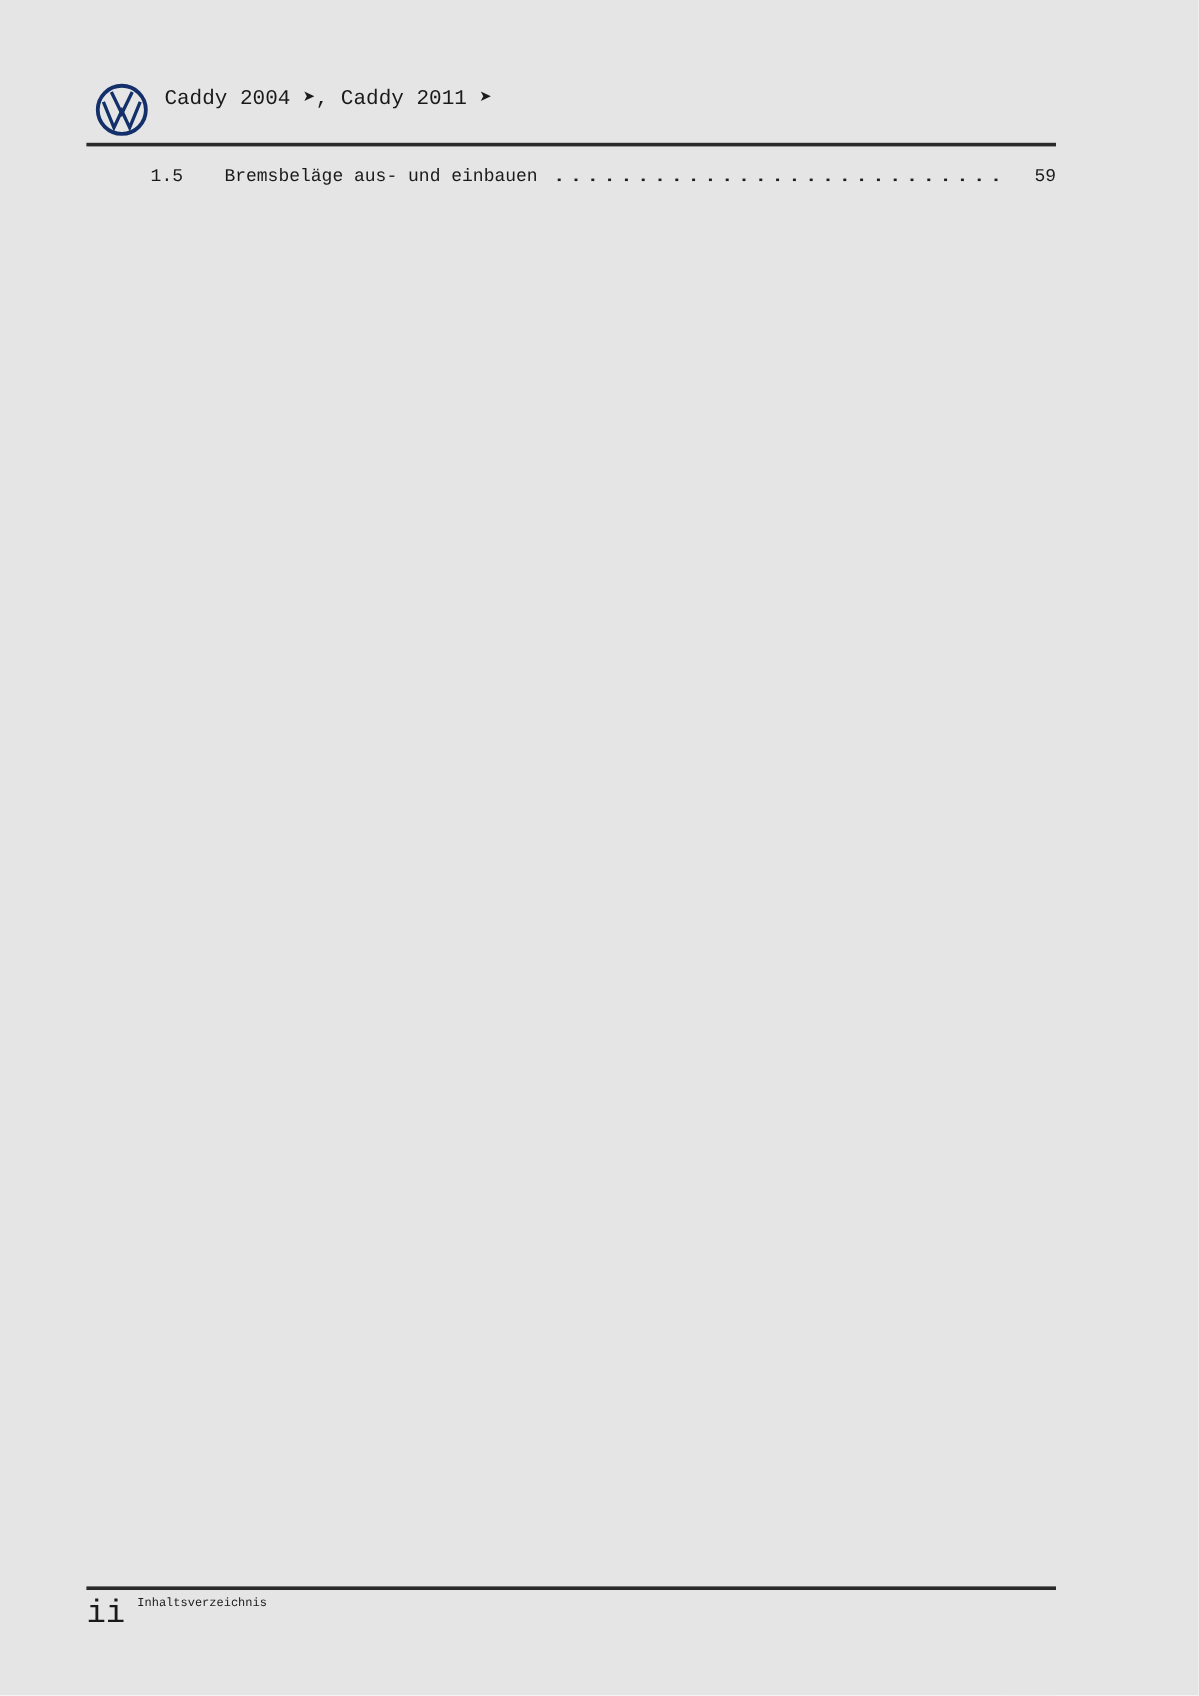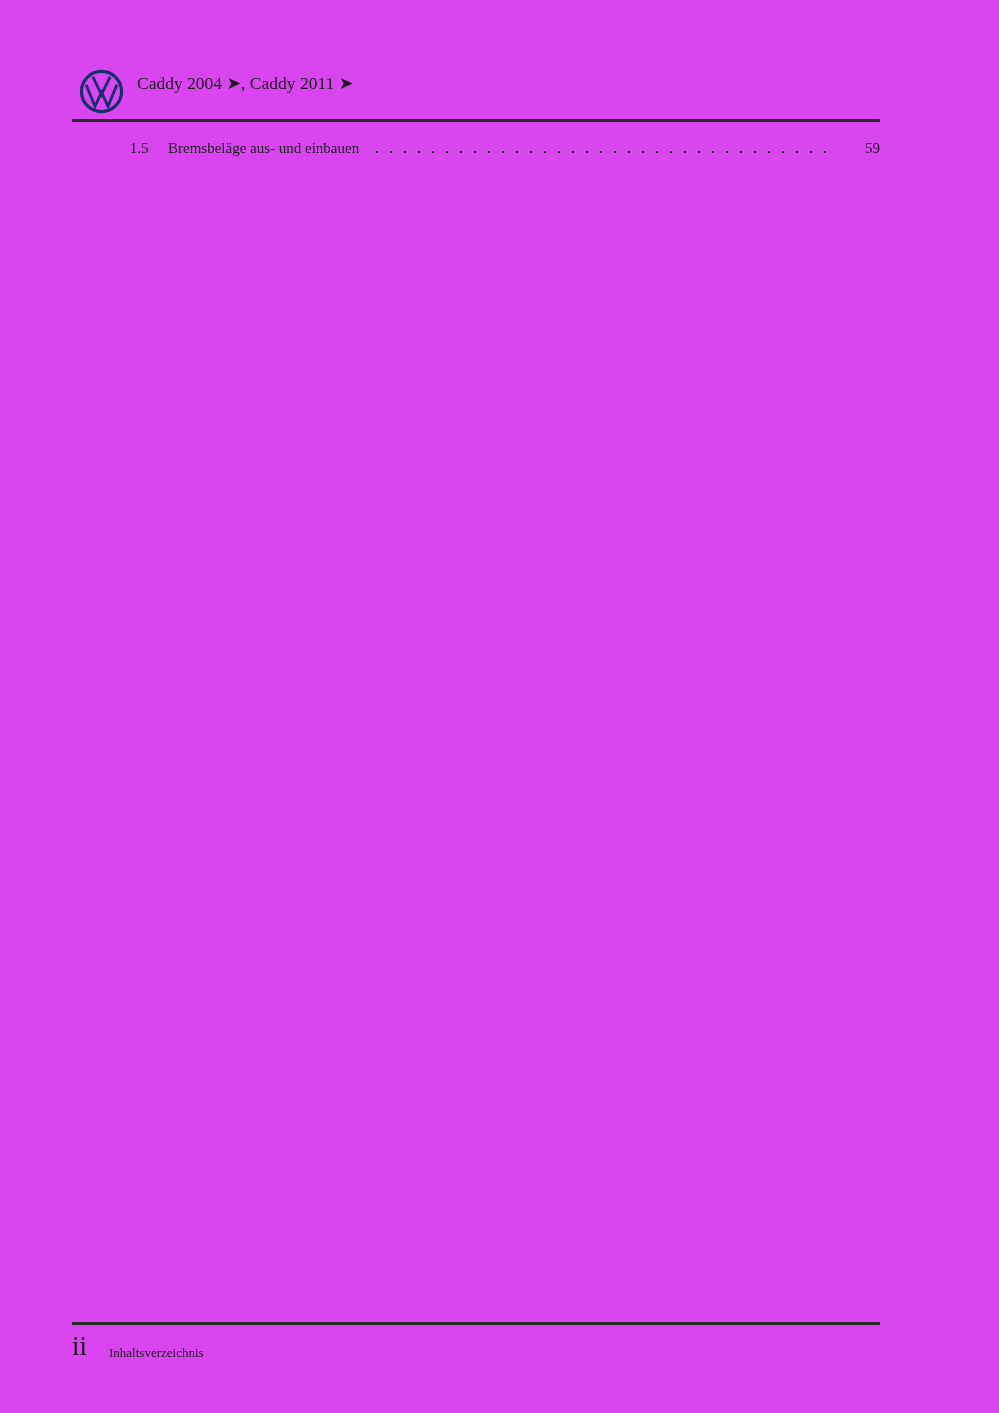--- a/index.html
+++ b/index.html
@@ -1,20 +1,20 @@
 <!DOCTYPE html>
 <html><head>
 <meta charset="utf-8">
 <style>
   html,body{margin:0;padding:0;background:#ffffff;}
   .page{
     position:relative;
     width:999px;height:1413px;
-    background:#d946ef;
-    font-family:Liberation Serif, serif;
+    background:#e5e5e5;
+    font-family:Liberation Mono, monospace;
     color:#1a1a1a;
     overflow:hidden;
   }
   
   .hdr{position:absolute;top:0;left:0;width:999px;height:122px;}
   .logo{position:absolute;left:79px;top:69px;width:45px;height:45px;color:#14306b;}
   .hdr-text{position:absolute;left:137px;top:72px;font-size:17.5px;line-height:22px;}
   .rule{position:absolute;left:72px;width:808px;height:3px;background:#2a2a2a;}
   .rule-top{top:119px;}
   
@@ -22,36 +22,36 @@
     position:absolute;top:124px;left:72px;width:808px;
     padding-top:14px;
   }
   .toc-row{
     display:flex;align-items:baseline;
     font-size:15px;line-height:20.5px;
     padding-left:38px;
     white-space:nowrap;
   }
   .toc-row .num{flex:none;width:58px;text-align:center;}
-  .toc-row .title{flex:0 1 auto;}
+  .toc-row .title{flex:0 1 auto;margin-left:19px;}
   .toc-row .leader{
     flex:1 1 auto;min-width:8px;height:4px;
     margin:0 6px 0 9px;
     background-image:radial-gradient(circle,#1f1f1f 1.15px,rgba(0,0,0,0) 1.6px);
     background-size:14px 4px;
     background-position:2px 1px;
     background-repeat:repeat-x;
   }
   .toc-row .page{flex:none;width:42px;text-align:right;}
   
   .ftr{position:absolute;top:1322px;left:72px;width:808px;}
   .ftr .rule{position:static;margin:0;}
-  .ftr-row{display:flex;align-items:flex-end;margin-top:6px;}
+  .ftr-row{display:flex;align-items:flex-start;margin-top:6px;}
   .ftr-roman{font-size:27px;line-height:30px;}
-  .ftr-label{font-size:13px;margin-left:22px;}
+  .ftr-label{font-size:10px;margin-left:10px;}
 </style>
 </head>
 <body>
 
 <div class="page">
 
   <div class="hdr">
     <svg class="logo" viewBox="0 0 44 44" fill="none" style="color: rgb(20, 48, 107);">
       <circle cx="22" cy="22" r="19.6" stroke="currentColor" stroke-width="3.1"></circle>
       <path d="M13.5 7.5 L22 25 L30.5 7.5" stroke="currentColor" stroke-width="2.7" stroke-linejoin="miter" fill="none"></path>

